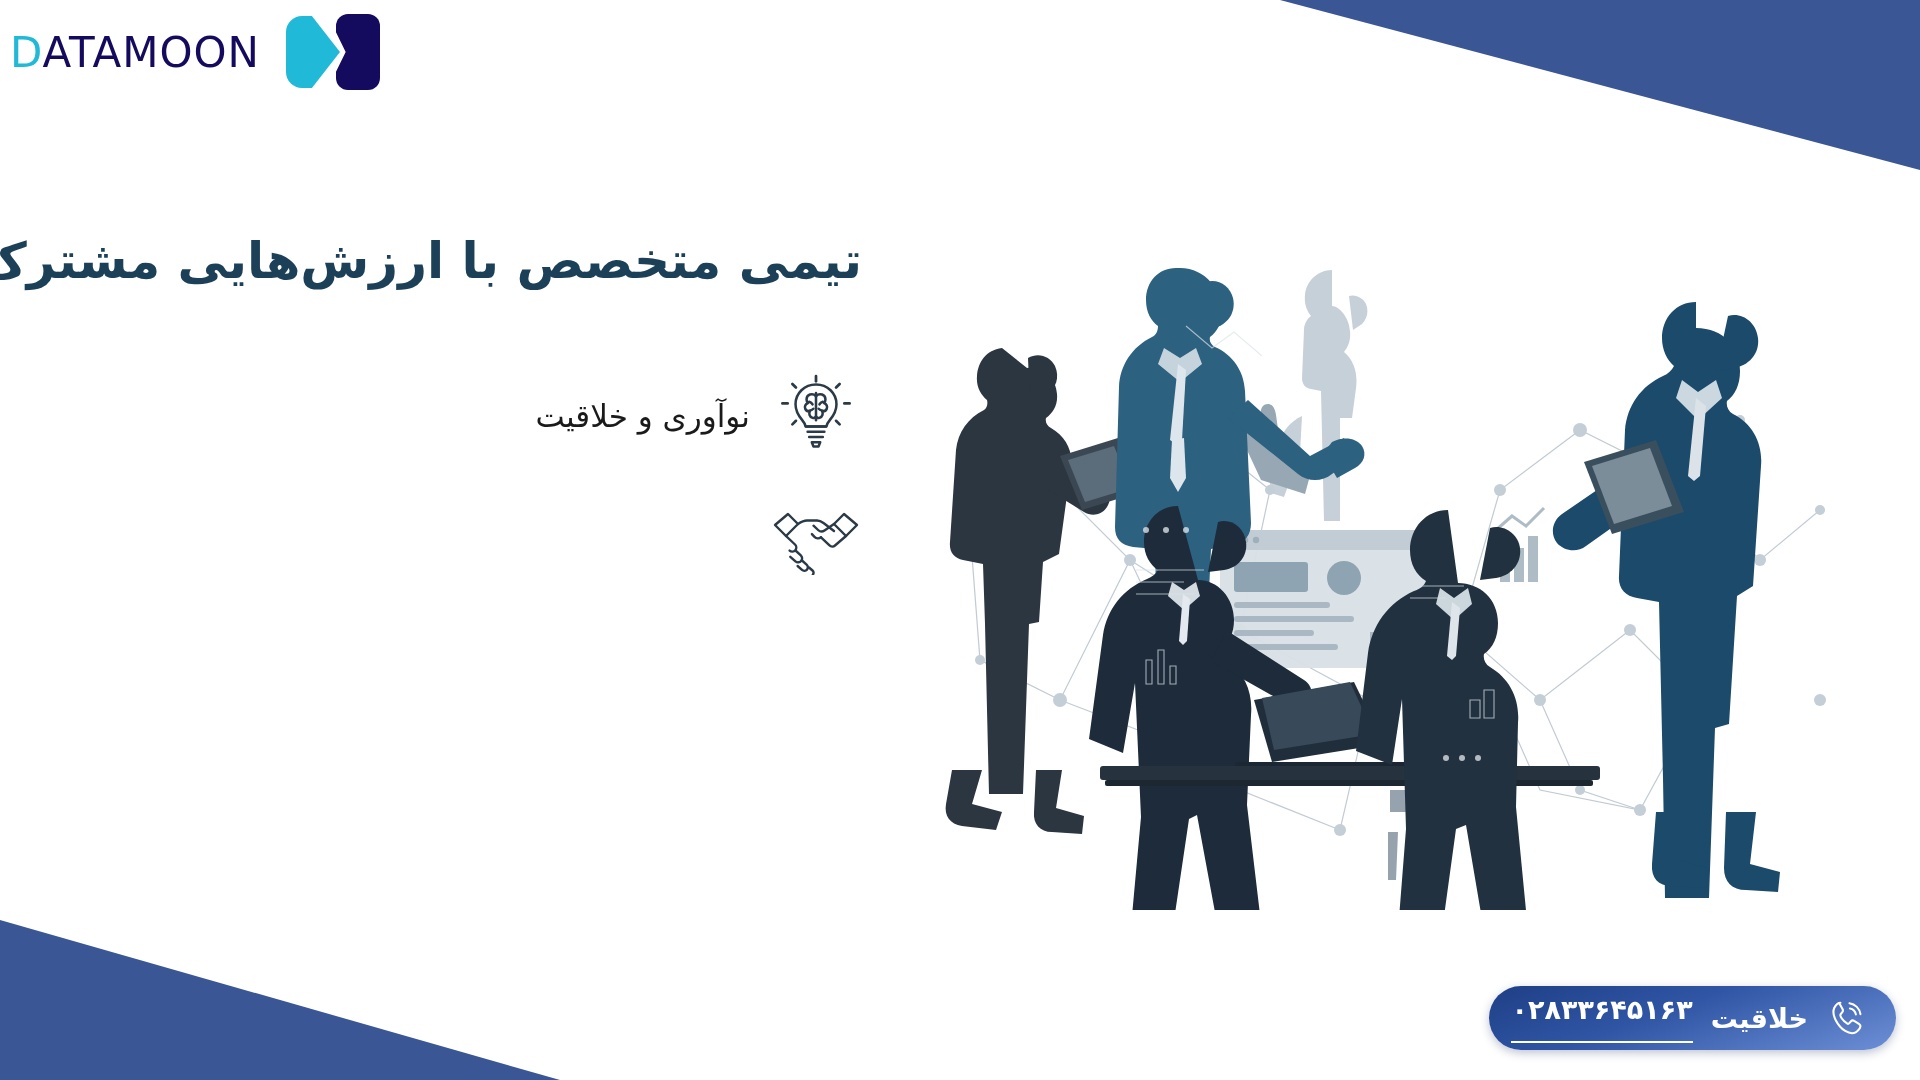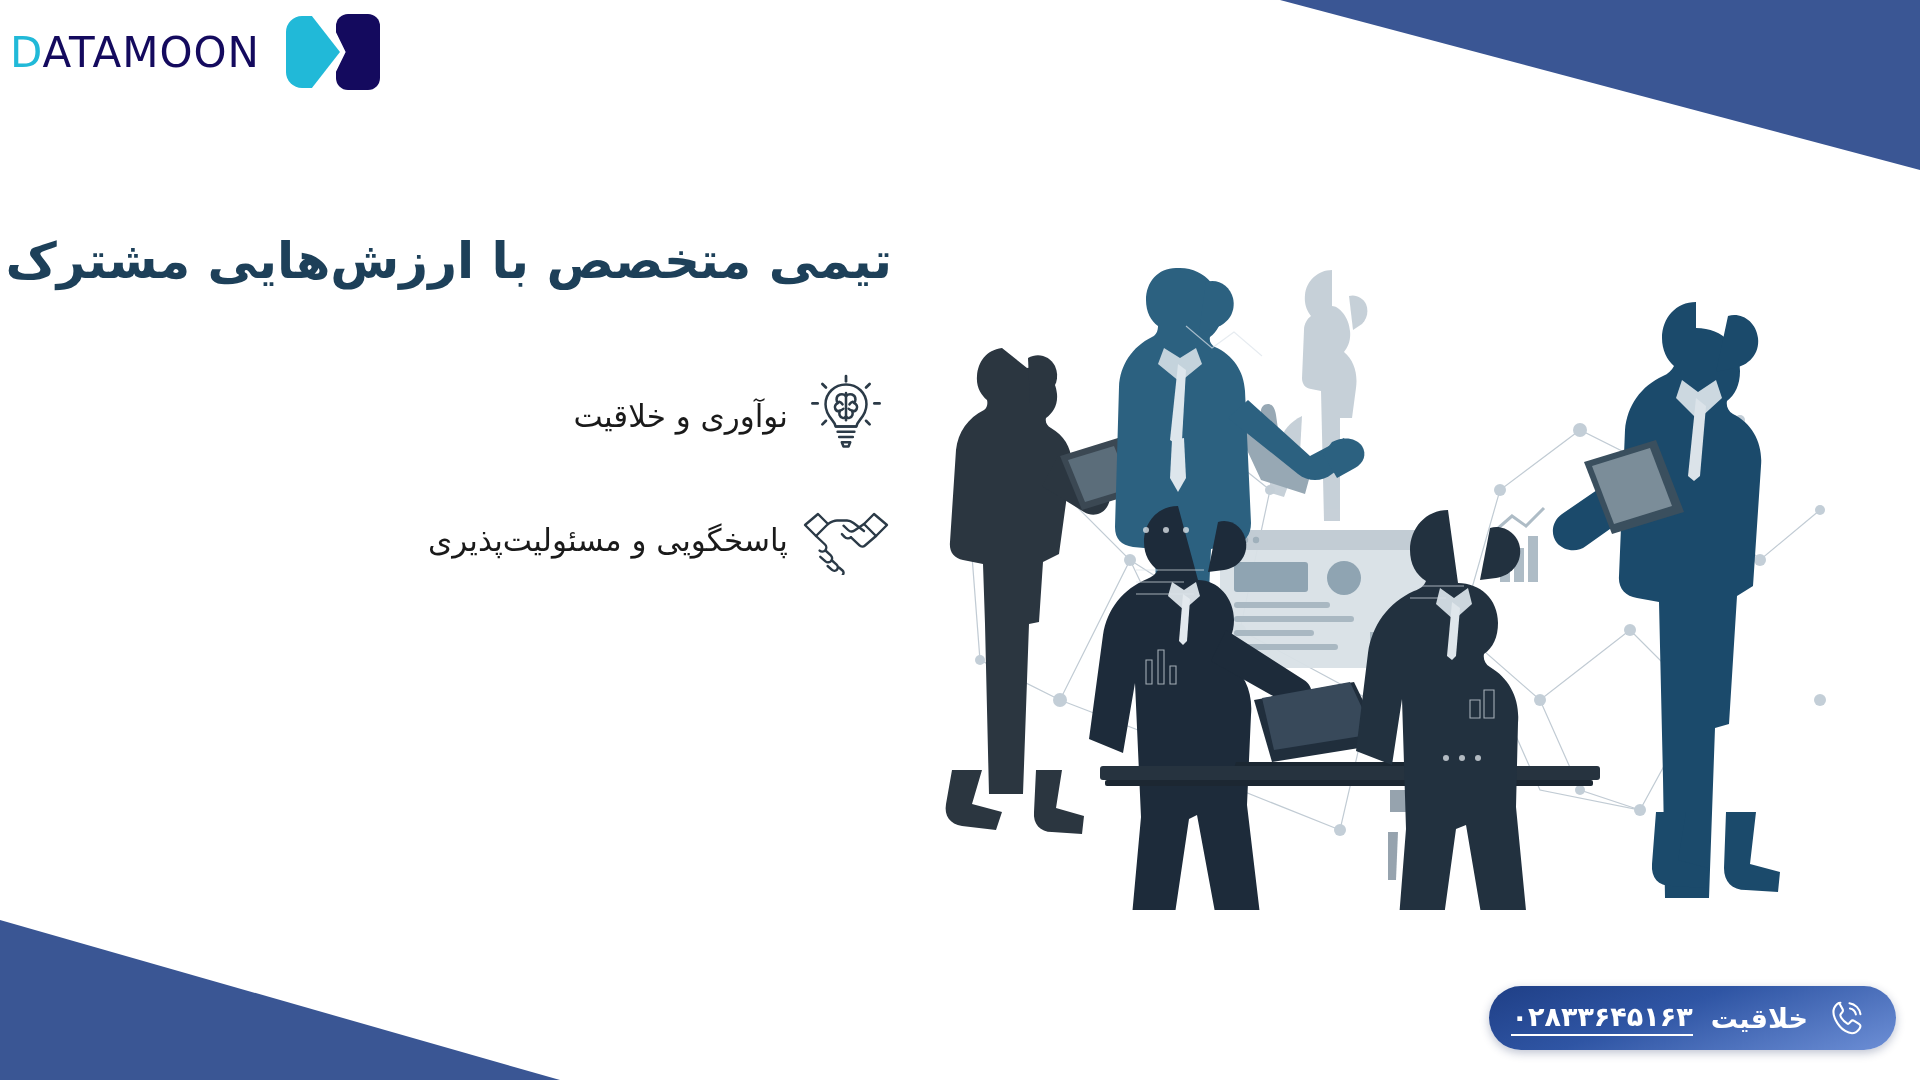--- a/index.html
+++ b/index.html
@@ -53,40 +53,40 @@
   }
   .logo-text {
     font-size:42px; font-weight:400; letter-spacing:1px;
     direction:ltr; white-space:nowrap;
   }
   .logo-text .lt-d { color:#21b9d8; }
   .logo-text .lt-rest { color:#140a5e; }
 
   
   .content {
-    position:absolute; top:230px; left:72px;
+    position:absolute; top:230px; left:42px;
     width:820px; z-index:4;
     direction:rtl; text-align:right;
   }
   .headline {
     font-size:50px; font-weight:bold; color:#1d4059;
     line-height:1.25; letter-spacing:-0.5px;
     white-space:nowrap;
   }
   .lede {
     margin-top:40px;
     font-size:31px; color:#1a1a1a; line-height:1.62;
     font-weight:400;
   }
 
   
   .values { margin-top:75px; }
   .value-row {
     display:flex; align-items:center; justify-content:flex-start;
-    gap:12px; height:96px; margin-bottom:28px;
+    gap:20px; height:96px; margin-bottom:28px;
   }
   .value-icon {
     width:92px; height:92px; flex:0 0 92px;
     display:flex; align-items:center; justify-content:center;
   }
   .value-icon svg { display:block; }
   .value-label {
     font-size:31px; color:#1a1a1a; font-weight:400; white-space:nowrap;
   }
 
@@ -106,21 +106,21 @@
     background:linear-gradient(160deg,#1f3f86 0%,#2f55a4 42%,#6d8fd6 100%);
     color:#ffffff; z-index:10;
     box-shadow:0 3px 10px rgba(20,40,90,.28);
     direction:rtl;
   }
   .phone-badge .pb-text {
     display:flex; align-items:center; gap:18px;
     font-size:27px; font-weight:bold; white-space:nowrap;
   }
   .phone-badge .pb-number {
-    border-bottom:2.5px solid #ffffff; padding-bottom:2px; letter-spacing:1px;
+    border-bottom:2.5px solid #ffffff; padding-bottom:16px; letter-spacing:1px;
   }
   .phone-badge .pb-icon { width:42px; height:42px; flex:0 0 42px; }
 </style>
 </head>
 <body>
 
 <div class="slide">
 
   <div class="corner-tr"></div>
   <div class="corner-bl"></div>
@@ -172,21 +172,20 @@
             <path d="M27 19c3-2 6-3.5 9-3.5h10c2.5 0 4.5 1 6.5 2.5l10.5 8"></path>
             <path d="M63 19l-9.5 6.5c-2 1.4-4.6 1.2-6.4-.5l-4.6-4.3"></path>
             <path d="M15 31l9 8.5c1.6 1.5 1.7 4 .3 5.7-1.5 1.7-4 1.9-5.7.4"></path>
             <path d="M24.5 45.5l5.3 4.8c1.6 1.5 1.8 4 .3 5.6-1.4 1.7-3.9 1.9-5.6.5l-5.2-4.6"></path>
             <path d="M31 55.5l4.6 4.1c1.5 1.3 1.7 3.5.4 5-1.3 1.4-3.5 1.6-5 .3l-4.4-3.9"></path>
             <path d="M38 62.5l3.5 3c1.3 1.1 1.4 3 .3 4.2"></path>
             <path d="M75 31l-11 9.5c-1.6 1.4-4 1.3-5.5-.2l-8.5-8"></path>
             <path d="M50 32.3c-2 1.6-4.8 1.4-6.5-.4l-2.6-2.8"></path>
           </svg>
         </span>
-        <span class="value-label">پاسخگویی و مسئولیت‌پذیری</span>
       </div>
 
 
     </div>
   </div>
 
   <div class="illus">
     <svg viewBox="0 0 920 680" preserveAspectRatio="xMidYMid meet">
       <defs>
         <linearGradient id="fadeY" x1="0" y1="0" x2="0" y2="1">

